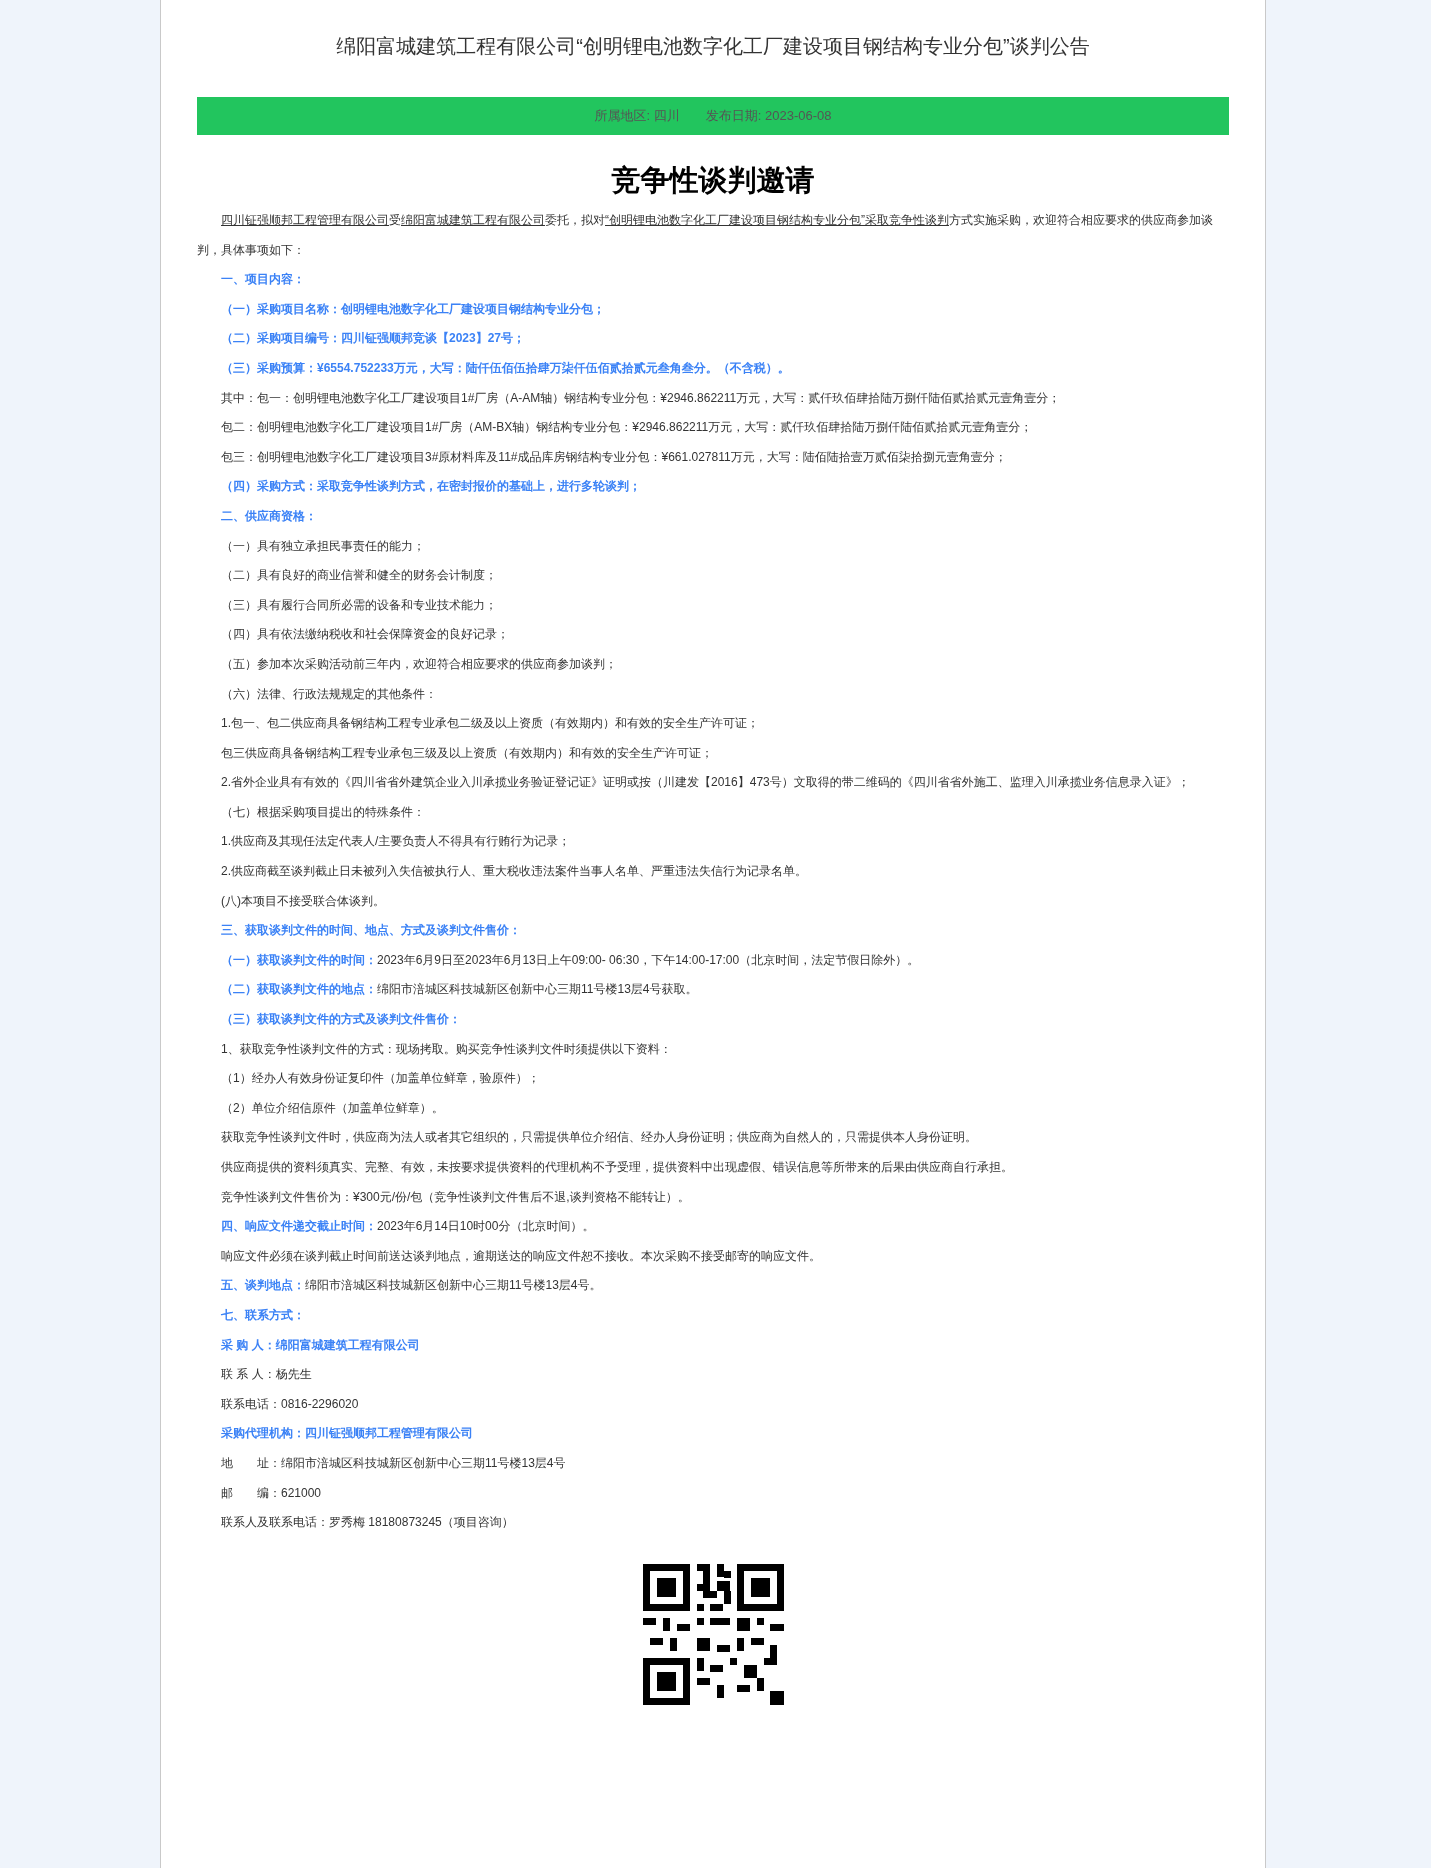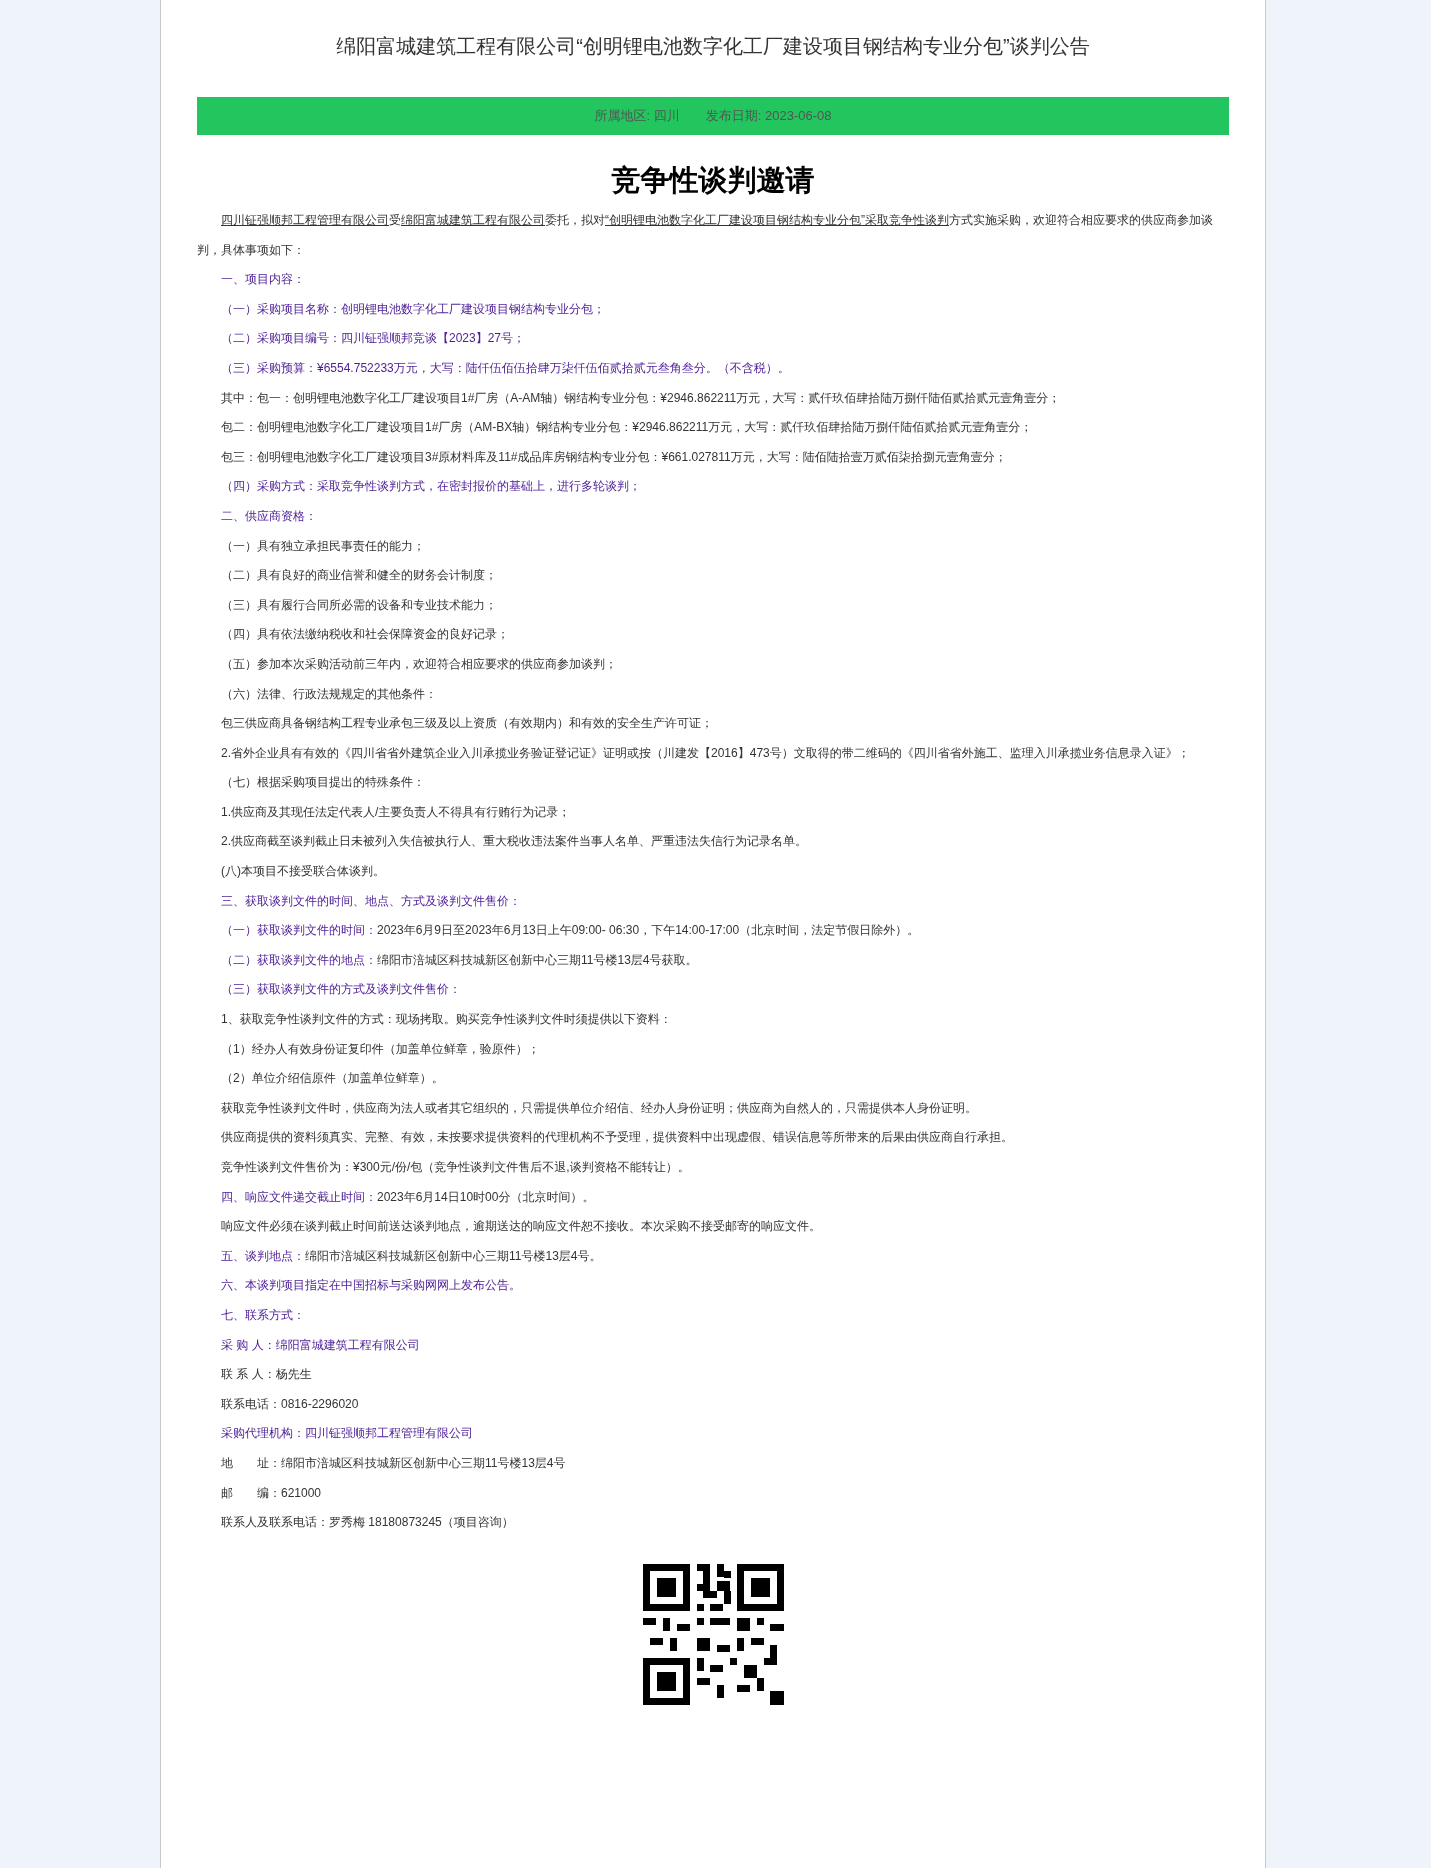--- a/index.html
+++ b/index.html
@@ -26,21 +26,21 @@
   .meta-bar .sep{display:inline-block;width:26px;}
   .announcement-heading{
     margin:25px 0 0 0;text-align:center;
     font-size:29px;line-height:40px;color:#000;font-weight:700;
   }
   article{margin-top:6px;}
   article p{
     margin:0;font-size:12px;line-height:29.6px;color:#333;
     text-indent:2em;word-break:break-all;
   }
-  article p span.b{font-weight:400;color:#4c1d95;}
+  article p span.b{font-weight:700;color:#3b82f6;}
   article p span.u{text-decoration:underline;}
   .qr-wrap{margin:26px auto 0 auto;width:150px;background:#fff;text-align:center;}
   .qr-wrap svg{display:block;margin:0 auto;}
 </style>
 </head>
 <body>
 
 <div class="card">
   <div class="inner">
 
@@ -62,40 +62,40 @@
         <p><span>包二：创明锂电池数字化工厂建设项目1#厂房（AM-BX轴）钢结构专业分包：¥2946.862211万元，大写：贰仟玖佰肆拾陆万捌仟陆佰贰拾贰元壹角壹分；</span></p>
         <p><span>包三：创明锂电池数字化工厂建设项目3#原材料库及11#成品库房钢结构专业分包：¥661.027811万元，大写：陆佰陆拾壹万贰佰柒拾捌元壹角壹分；</span></p>
         <p><span class="b">（四）采购方式：采取竞争性谈判方式，在密封报价的基础上，进行多轮谈判；</span></p>
         <p><span class="b">二、供应商资格：</span></p>
         <p><span>（一）具有独立承担民事责任的能力；</span></p>
         <p><span>（二）具有良好的商业信誉和健全的财务会计制度；</span></p>
         <p><span>（三）具有履行合同所必需的设备和专业技术能力；</span></p>
         <p><span>（四）具有依法缴纳税收和社会保障资金的良好记录；</span></p>
         <p><span>（五）参加本次采购活动前三年内，欢迎符合相应要求的供应商参加谈判；</span></p>
         <p><span>（六）法律、行政法规规定的其他条件：</span></p>
+        <p><span>1.包一、包二供应商具备钢结构工程专业承包二级及以上资质（有效期内）和有效的安全生产许可证；</span></p>
         <p><span>包三供应商具备钢结构工程专业承包三级及以上资质（有效期内）和有效的安全生产许可证；</span></p>
         <p><span>2.省外企业具有有效的《四川省省外建筑企业入川承揽业务验证登记证》证明或按（川建发【2016】473号）文取得的带二维码的《四川省省外施工、监理入川承揽业务信息录入证》；</span></p>
         <p><span>（七）根据采购项目提出的特殊条件：</span></p>
         <p><span>1.供应商及其现任法定代表人/主要负责人不得具有行贿行为记录；</span></p>
         <p><span>2.供应商截至谈判截止日未被列入失信被执行人、重大税收违法案件当事人名单、严重违法失信行为记录名单。</span></p>
         <p><span>(八)本项目不接受联合体谈判。</span></p>
         <p><span class="b">三、获取谈判文件的时间、地点、方式及谈判文件售价：</span></p>
         <p><span class="b">（一）获取谈判文件的时间：</span><span>2023年6月9日至2023年6月13日上午09:00- 06:30，下午14:00-17:00（北京时间，法定节假日除外）。</span></p>
         <p><span class="b">（二）获取谈判文件的地点：</span><span>绵阳市涪城区科技城新区创新中心三期11号楼13层4号获取。</span></p>
         <p><span class="b">（三）获取谈判文件的方式及谈判文件售价：</span></p>
         <p><span>1、获取竞争性谈判文件的方式：现场拷取。购买竞争性谈判文件时须提供以下资料：</span></p>
         <p><span>（1）经办人有效身份证复印件（加盖单位鲜章，验原件）；</span></p>
         <p><span>（2）单位介绍信原件（加盖单位鲜章）。</span></p>
         <p><span>获取竞争性谈判文件时，供应商为法人或者其它组织的，只需提供单位介绍信、经办人身份证明；供应商为自然人的，只需提供本人身份证明。</span></p>
         <p><span>供应商提供的资料须真实、完整、有效，未按要求提供资料的代理机构不予受理，提供资料中出现虚假、错误信息等所带来的后果由供应商自行承担。</span></p>
         <p><span>竞争性谈判文件售价为：¥300元/份/包（竞争性谈判文件售后不退,谈判资格不能转让）。</span></p>
         <p><span class="b">四、响应文件递交截止时间：</span><span>2023年6月14日10时00分（北京时间）。</span></p>
         <p><span>响应文件必须在谈判截止时间前送达谈判地点，逾期送达的响应文件恕不接收。本次采购不接受邮寄的响应文件。</span></p>
         <p><span class="b">五、谈判地点：</span><span>绵阳市涪城区科技城新区创新中心三期11号楼13层4号。</span></p>
-        <p><span class="b">六、本谈判项目指定在中国招标与采购网网上发布公告。</span></p>
         <p><span class="b">七、联系方式：</span></p>
         <p><span class="b">采 购 人：绵阳富城建筑工程有限公司</span></p>
         <p><span>联 系 人：杨先生</span></p>
         <p><span>联系电话：0816-2296020</span></p>
         <p><span class="b">采购代理机构：四川钲强顺邦工程管理有限公司</span></p>
         <p><span>地　　址：绵阳市涪城区科技城新区创新中心三期11号楼13层4号</span></p>
         <p><span>邮　　编：621000</span></p>
         <p><span>联系人及联系电话：罗秀梅 18180873245（项目咨询）</span></p>
       </article>
 

